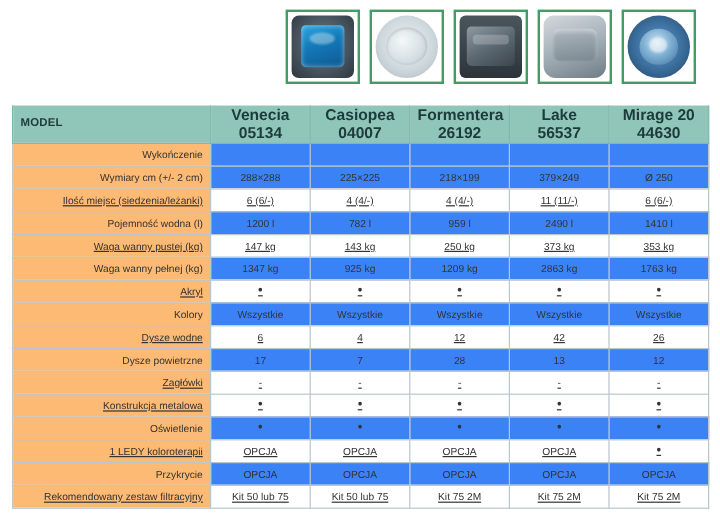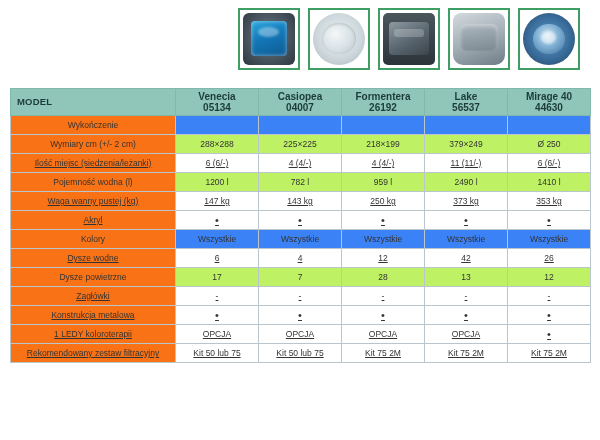--- a/index.html
+++ b/index.html
@@ -168,37 +168,37 @@
     font-weight: normal;
   }
   .spec-table thead th {
     background: #8fc6b9;
     color: #1c3b39;
     font-weight: bold;
     text-align: center;
     height: 26px;
     line-height: 1.15;
     border-color: #7fb9ab;
-    font-size: 10px;
+    font-size: 13px;
   }
   .spec-table thead th.model-head {
     text-align: left;
     font-size: 9.5px;
     letter-spacing: .2px;
   }
   .spec-table td.label {
-    text-align: center;
-    background: #f97316;
+    text-align: right;
+    background: #fdba74;
     margin-top: 15px;
   }
   .spec-table td.val {
     text-align: center;
   }
   .row-alt td {
-    background: #bef264;
+    background: #3b82f6;
   }
   .row-plain td {
     background: #ffffff;
     text-decoration: underline;
   }
   .section td {
     background: #3b82f6;
     text-align: left;
   }
   .dot {
@@ -254,21 +254,21 @@
         </th>
         <th>
           <span>Formentera</span><br>
           <span>26192</span>
         </th>
         <th>
           <span>Lake</span><br>
           <span>56537</span>
         </th>
         <th>
-          <span>Mirage 40</span><br>
+          <span>Mirage 20</span><br>
           <span>44630</span>
         </th>
       </tr>
     </thead>
     <tbody id="tbody">
         <tr class="section">
           <td class="label">Wykończenie</td>
           <td class="val"></td>
           <td class="val"></td>
           <td class="val"></td>
@@ -300,20 +300,28 @@
           <td class="val">1410 l</td>
         </tr>
         <tr class="row-plain">
           <td class="label">Waga wanny pustej (kg)</td>
           <td class="val">147 kg</td>
           <td class="val">143 kg</td>
           <td class="val">250 kg</td>
           <td class="val">373 kg</td>
           <td class="val">353 kg</td>
         </tr>
+        <tr class="row-alt">
+          <td class="label">Waga wanny pełnej (kg)</td>
+          <td class="val">1347 kg</td>
+          <td class="val">925 kg</td>
+          <td class="val">1209 kg</td>
+          <td class="val">2863 kg</td>
+          <td class="val">1763 kg</td>
+        </tr>
         <tr class="row-plain">
           <td class="label">Akryl</td>
           <td class="val dot">•</td>
           <td class="val dot">•</td>
           <td class="val dot">•</td>
           <td class="val dot">•</td>
           <td class="val dot">•</td>
         </tr>
         <tr class="section">
           <td class="label">Kolory</td>
@@ -348,27 +356,43 @@
           <td class="val">-</td>
         </tr>
         <tr class="row-plain">
           <td class="label">Konstrukcja metalowa</td>
           <td class="val dot">•</td>
           <td class="val dot">•</td>
           <td class="val dot">•</td>
           <td class="val dot">•</td>
           <td class="val dot">•</td>
         </tr>
+        <tr class="row-alt">
+          <td class="label">Oświetlenie</td>
+          <td class="val dot">•</td>
+          <td class="val dot">•</td>
+          <td class="val dot">•</td>
+          <td class="val dot">•</td>
+          <td class="val dot">•</td>
+        </tr>
         <tr class="row-plain">
           <td class="label">1 LEDY koloroterapii</td>
           <td class="val">OPCJA</td>
           <td class="val">OPCJA</td>
           <td class="val">OPCJA</td>
           <td class="val">OPCJA</td>
           <td class="val dot">•</td>
+        </tr>
+        <tr class="row-alt">
+          <td class="label">Przykrycie</td>
+          <td class="val">OPCJA</td>
+          <td class="val">OPCJA</td>
+          <td class="val">OPCJA</td>
+          <td class="val">OPCJA</td>
+          <td class="val">OPCJA</td>
         </tr>
         <tr class="row-plain">
           <td class="label">Rekomendowany zestaw filtracyjny</td>
           <td class="val">Kit 50 lub 75</td>
           <td class="val">Kit 50 lub 75</td>
           <td class="val">Kit 75 2M</td>
           <td class="val">Kit 75 2M</td>
           <td class="val">Kit 75 2M</td>
         </tr>
       </tbody>

